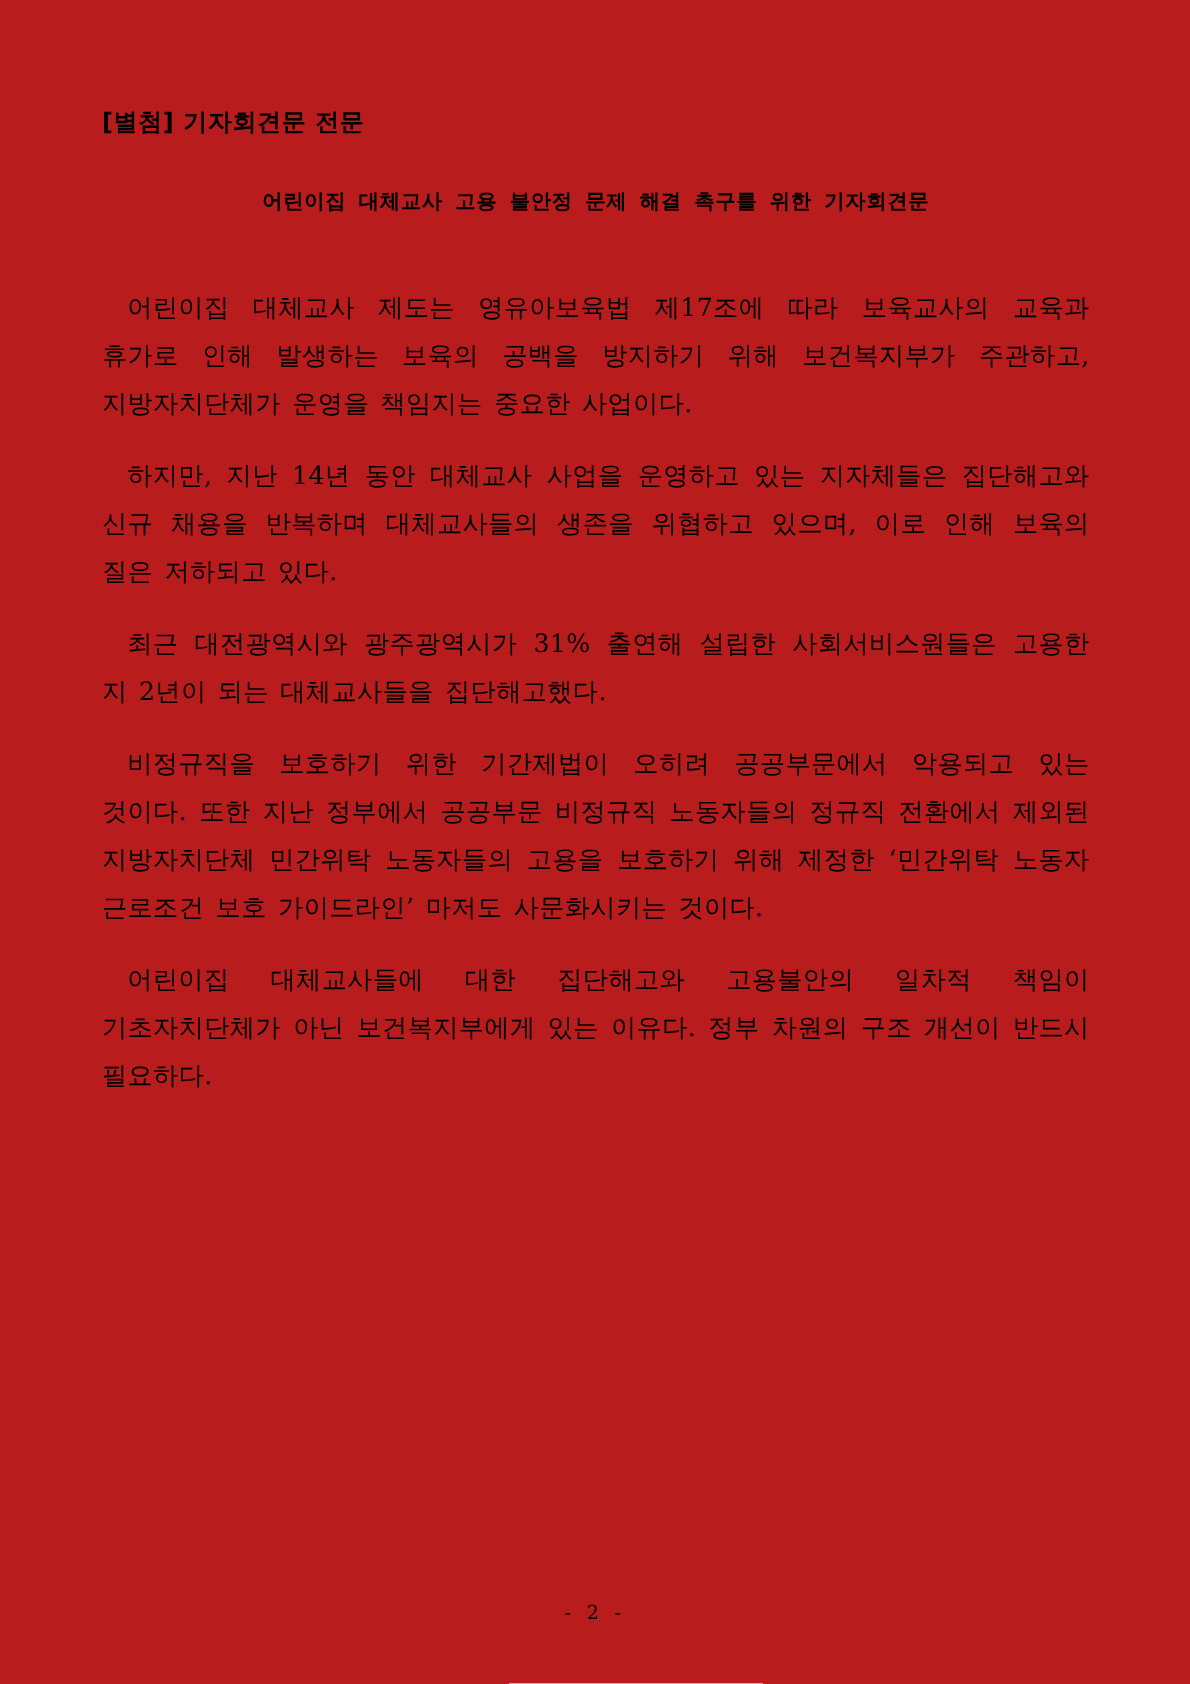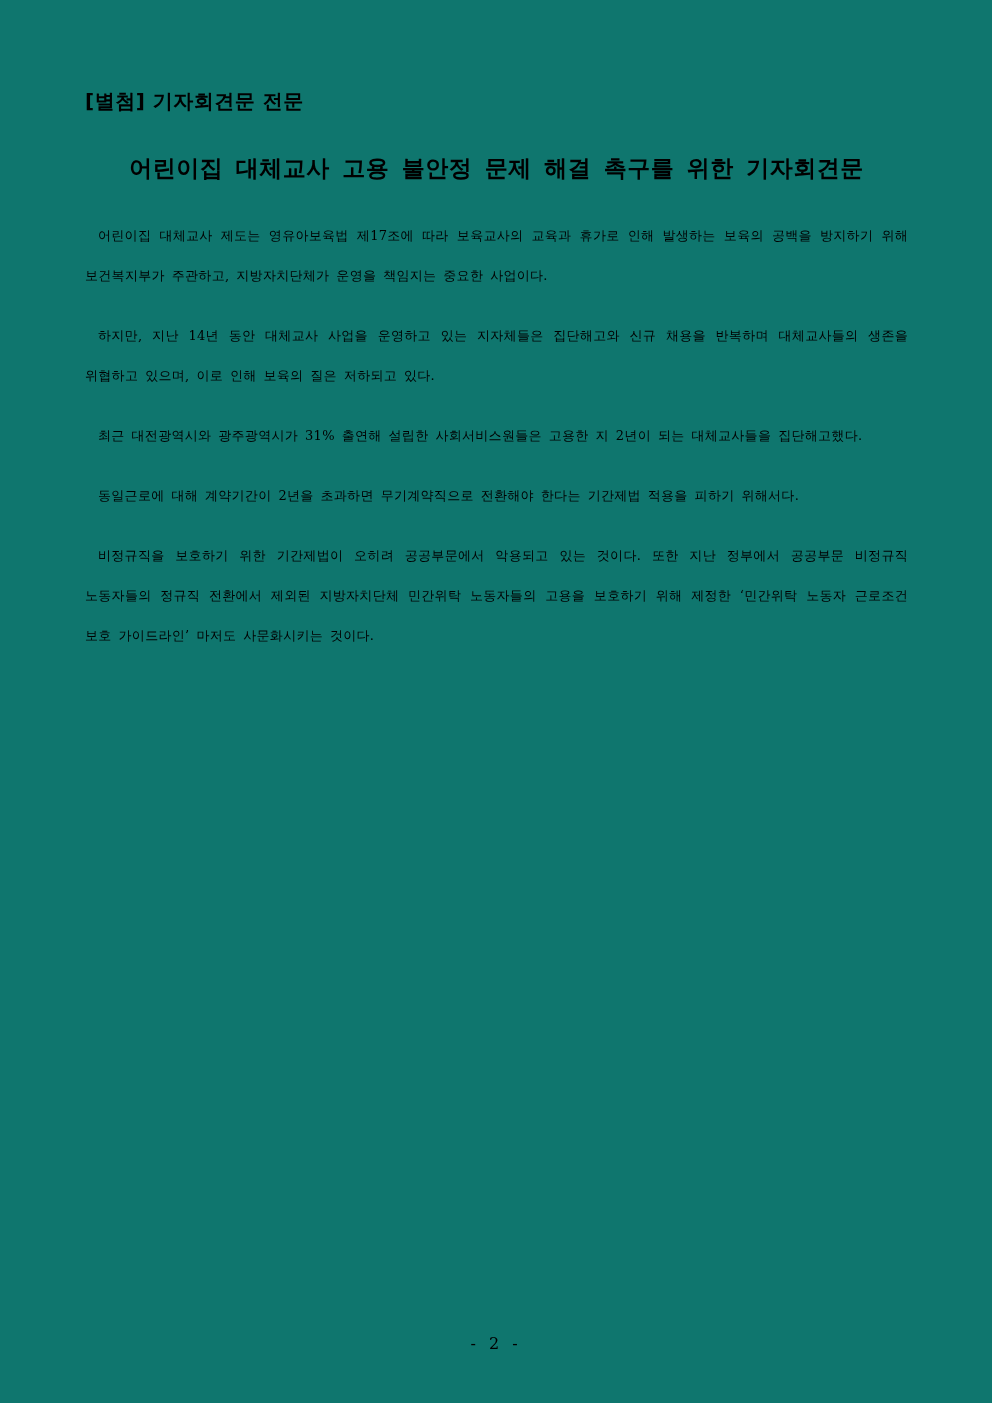--- a/index.html
+++ b/index.html
@@ -7,45 +7,45 @@
     width: 992px;
     height: 1403px;
     background: #ffffff;
     font-family: "DejaVu Serif", "Liberation Serif", serif;
     color: #000000;
   }
   .page {
     position: relative;
     width: 992px;
     height: 1403px;
-    background: #0f766e;
+    background: #b91c1c;
     padding: 88px 84px 0 85px;
     overflow: hidden;
   }
   .attachment-label {
     font-family: "DejaVu Sans", "Liberation Sans", sans-serif;
     font-weight: bold;
     font-size: 20px;
     line-height: 26px;
     letter-spacing: 0.5px;
     margin-bottom: 38px;
   }
   .doc-title {
     font-family: "DejaVu Serif", "Liberation Serif", serif;
     font-weight: bold;
-    font-size: 23px;
+    font-size: 17px;
     line-height: 32px;
     text-align: center;
     word-spacing: 4px;
     letter-spacing: 0.5px;
     word-break: keep-all;
-    margin-bottom: 32px;
+    margin-bottom: 52px;
   }
   .body-text p {
-    font-size: 13px;
+    font-size: 21px;
     line-height: 40px;
     text-align: justify;
     text-justify: inter-word;
     word-break: keep-all;
     word-spacing: 2.5px;
     letter-spacing: 0.3px;
     text-indent: 1em;
     margin-bottom: 20px;
   }
   .page-number {
@@ -65,19 +65,19 @@
 <div class="page">
 
   <div class="attachment-label">[별첨] 기자회견문 전문</div>
 
   <h1 class="doc-title">어린이집 대체교사 고용 불안정 문제 해결 촉구를 위한 기자회견문</h1>
 
   <div class="body-text">
     <p>어린이집 대체교사 제도는 영유아보육법 제17조에 따라 보육교사의 교육과 휴가로 인해 발생하는 보육의 공백을 방지하기 위해 보건복지부가 주관하고, 지방자치단체가 운영을 책임지는 중요한 사업이다.</p>
     <p>하지만, 지난 14년 동안 대체교사 사업을 운영하고 있는 지자체들은 집단해고와 신규 채용을 반복하며 대체교사들의 생존을 위협하고 있으며, 이로 인해 보육의 질은 저하되고 있다.</p>
     <p>최근 대전광역시와 광주광역시가 31% 출연해 설립한 사회서비스원들은 고용한 지 2년이 되는 대체교사들을 집단해고했다.</p>
-    <p>동일근로에 대해 계약기간이 2년을 초과하면 무기계약직으로 전환해야 한다는 기간제법 적용을 피하기 위해서다.</p>
     <p>비정규직을 보호하기 위한 기간제법이 오히려 공공부문에서 악용되고 있는 것이다. 또한 지난 정부에서 공공부문 비정규직 노동자들의 정규직 전환에서 제외된 지방자치단체 민간위탁 노동자들의 고용을 보호하기 위해 제정한 ‘민간위탁 노동자 근로조건 보호 가이드라인’ 마저도 사문화시키는 것이다.</p>
+    <p>어린이집 대체교사들에 대한 집단해고와 고용불안의 일차적 책임이 기초자치단체가 아닌 보건복지부에게 있는 이유다. 정부 차원의 구조 개선이 반드시 필요하다.</p>
   </div>
 
   <div class="page-number">- 2 -</div>
 
 </div>
 
 </body></html>

